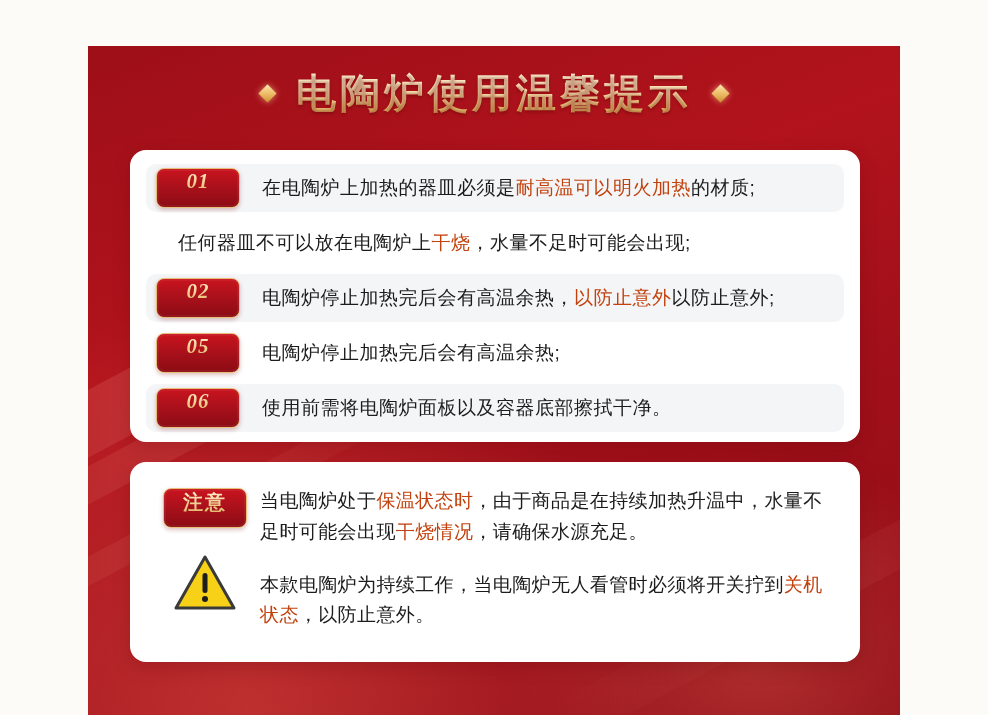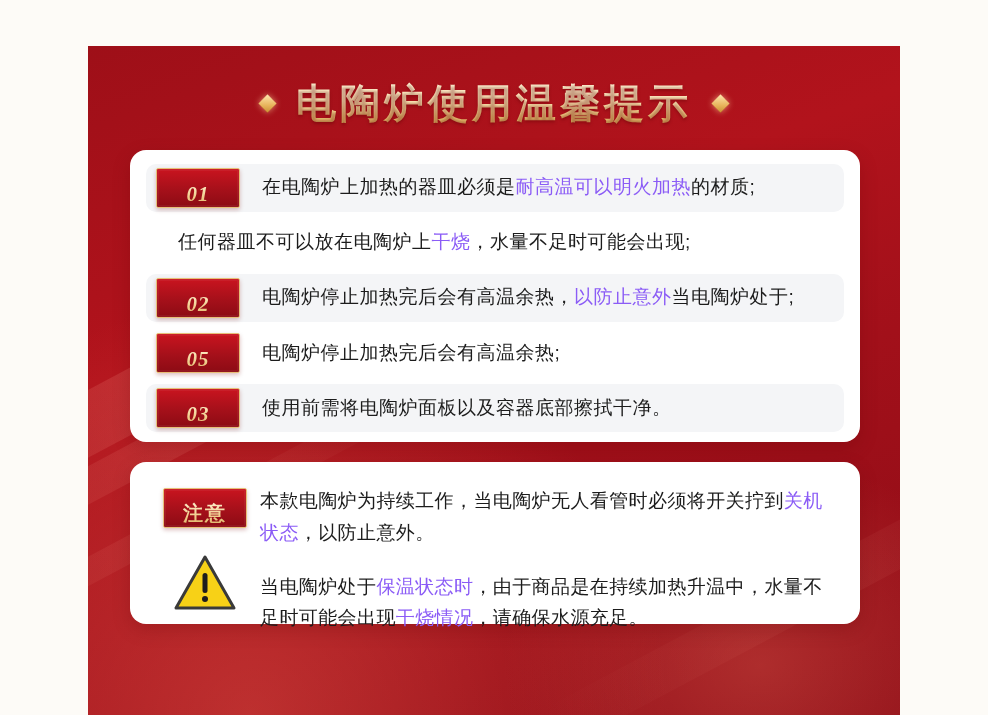--- a/index.html
+++ b/index.html
@@ -50,21 +50,21 @@
     width: 520px;
     height: 420px;
     background: radial-gradient(ellipse at center, rgba(255,140,110,0.25) 0%, rgba(255,140,110,0) 70%);
     pointer-events: none;
   }
 
   
   .title-row {
     position: absolute;
     left: 0;
-    top: 30px;
+    top: 20px;
     width: 812px;
     display: flex;
     align-items: center;
     justify-content: center;
     gap: 22px;
   }
   .diamond {
     width: 13px;
     height: 13px;
     background: linear-gradient(135deg, #ffe7b0 0%, #e8b55c 60%, #c98f33 100%);
@@ -95,46 +95,46 @@
     top: 104px;
     width: 730px;
     height: 292px;
     padding: 14px 0;
     box-sizing: border-box;
   }
   .card-note {
     left: 42px;
     top: 416px;
     width: 730px;
-    height: 162px;
+    height: 200px;
     box-sizing: border-box;
     padding: 22px 0 0 0;
   }
 
   
   .tip-row {
     display: flex;
     align-items: center;
     height: 48px;
     margin: 0 16px 7px 16px;
     border-radius: 10px;
     padding-left: 10px;
   }
   .tip-row.alt { background: #f4f5f7; }
   .tip-row:last-child { margin-bottom: 0; }
 
   .badge {
     flex: 0 0 auto;
     width: 82px;
     height: 38px;
-    border-radius: 2px;
+    border-radius: 8px;
     background: linear-gradient(180deg, #c9141f 0%, #a5101a 55%, #8c0b14 100%);
     border: 1.5px solid #e7bf78;
     display: flex;
-    align-items: flex-end;
+    align-items: flex-start;
     justify-content: center;
     box-shadow: inset 0 0 0 2px rgba(255,255,255,0.05), 0 2px 4px rgba(120,0,0,0.25);
   }
   .badge span {
     font-family: "Liberation Serif", serif;
     font-style: italic;
     font-weight: bold;
     font-size: 21px;
     letter-spacing: 1px;
     background: linear-gradient(180deg, #fff3d4 0%, #f0cd8c 60%, #dcae62 100%);
@@ -149,21 +149,21 @@
     letter-spacing: 2px;
   }
 
   .tip-text {
     margin-left: 22px;
     font-size: 19px;
     color: #1c1c1c;
     line-height: 1.4;
     letter-spacing: 0.5px;
   }
-  .hl { color: #8b5cf6; font-family: Liberation Mono, monospace; }
+  .hl { color: #c2410c; }
 
   
   .note-body {
     display: flex;
     align-items: flex-start;
     padding: 0 24px 0 20px;
   }
   .note-left {
     flex: 0 0 auto;
     width: 110px;
@@ -223,36 +223,36 @@
         <div class="tip-text">
           <span>任何器皿不可以放在电陶炉上</span><span class="hl">干烧</span><span>，水量不足时可能会出现;</span>
         </div>
       </div>
 
       <div class="tip-row alt">
         <div class="badge">
           <span>02</span>
         </div>
         <div class="tip-text">
-          <span>电陶炉停止加热完后会有高温余热，</span><span class="hl">以防止意外</span><span>当电陶炉处于;</span>
+          <span>电陶炉停止加热完后会有高温余热，</span><span class="hl">以防止意外</span><span>以防止意外;</span>
         </div>
       </div>
 
       <div class="tip-row">
         <div class="badge">
           <span>05</span>
         </div>
         <div class="tip-text">
           <span>电陶炉停止加热完后会有高温余热;</span>
         </div>
       </div>
 
       <div class="tip-row alt">
         <div class="badge">
-          <span>03</span>
+          <span>06</span>
         </div>
         <div class="tip-text">
           <span>使用前需将电陶炉面板以及容器底部擦拭干净。</span>
         </div>
       </div>
     </div>
 
     <div class="card card-note">
       <div class="note-body">
         <div class="note-left">
@@ -262,22 +262,22 @@
           <div class="warn-icon">
             <svg width="64" height="58" viewBox="0 0 64 58">
               <path d="M32 3 L61 54 L3 54 Z" fill="#f7d117" stroke="#3a3a3a" stroke-width="3" stroke-linejoin="round"></path>
               <rect x="29.5" y="19" width="5" height="20" rx="2.5" fill="#1d1d1d"></rect>
               <circle cx="32" cy="45" r="3" fill="#1d1d1d"></circle>
             </svg>
           </div>
         </div>
         <div class="note-right">
           <p class="note-p">
-            <span>本款电陶炉为持续工作，当电陶炉无人看管时必须将开关拧到</span><span class="hl">关机状态</span><span>，以防止意外。</span>
+            <span>当电陶炉处于</span><span class="hl">保温状态时</span><span>，由于商品是在持续加热升温中，水量不足时可能会出现</span><span class="hl">干烧情况</span><span>，请确保水源充足。</span>
           </p>
           <p class="note-p">
-            <span>当电陶炉处于</span><span class="hl">保温状态时</span><span>，由于商品是在持续加热升温中，水量不足时可能会出现</span><span class="hl">干烧情况</span><span>，请确保水源充足。</span>
+            <span>本款电陶炉为持续工作，当电陶炉无人看管时必须将开关拧到</span><span class="hl">关机状态</span><span>，以防止意外。</span>
           </p>
         </div>
       </div>
     </div>
   </div>
 </div>
 
 </body></html>

